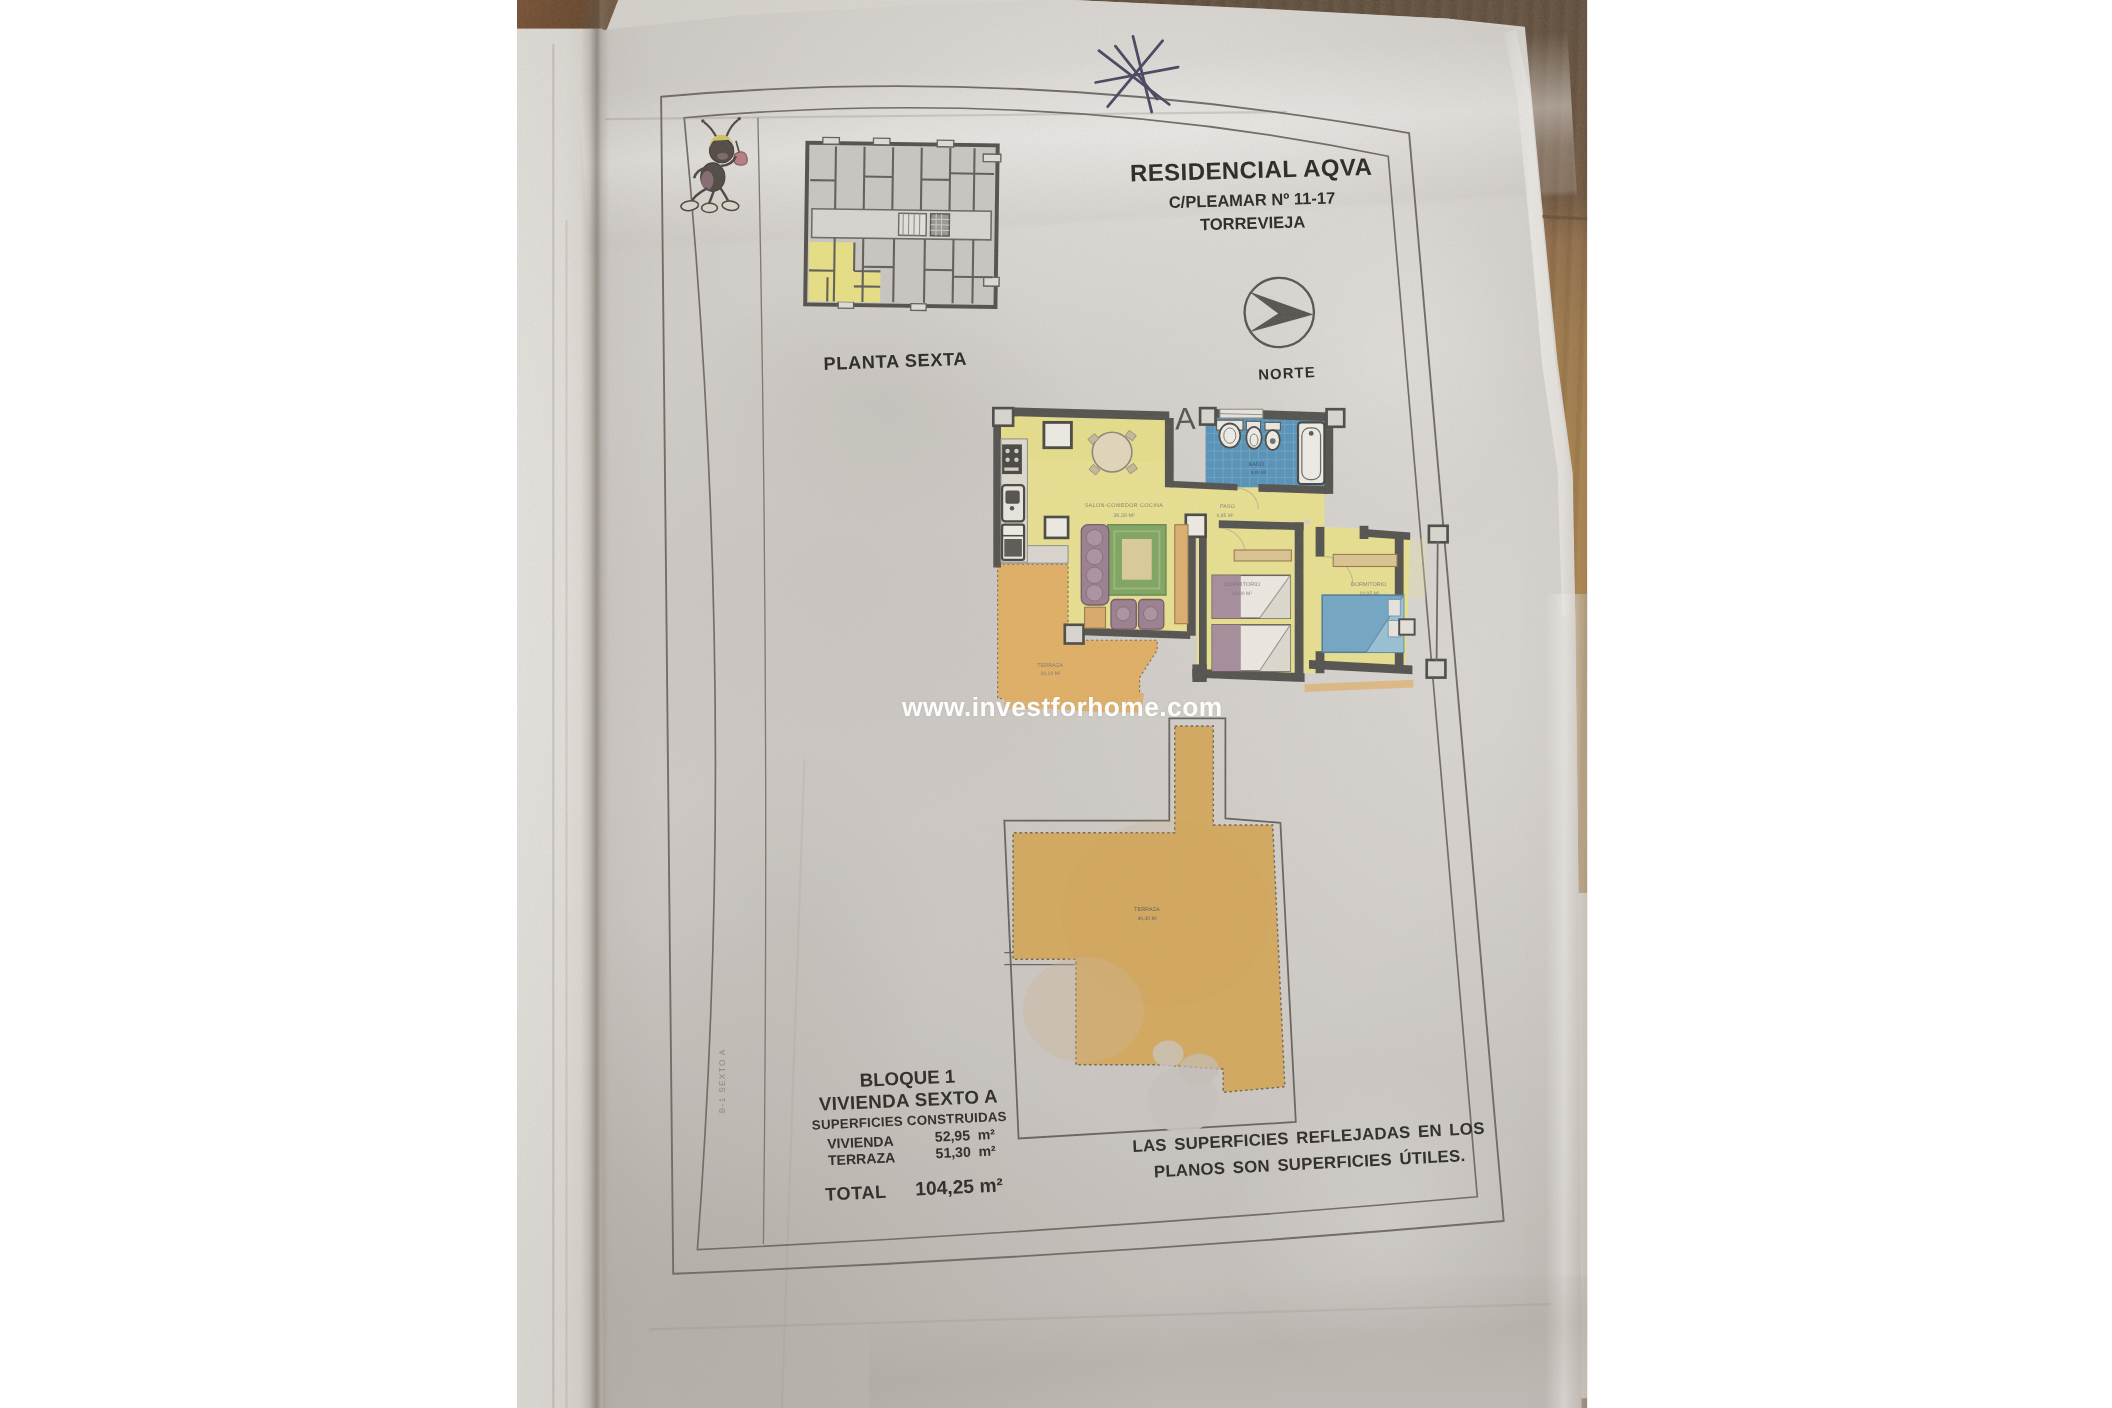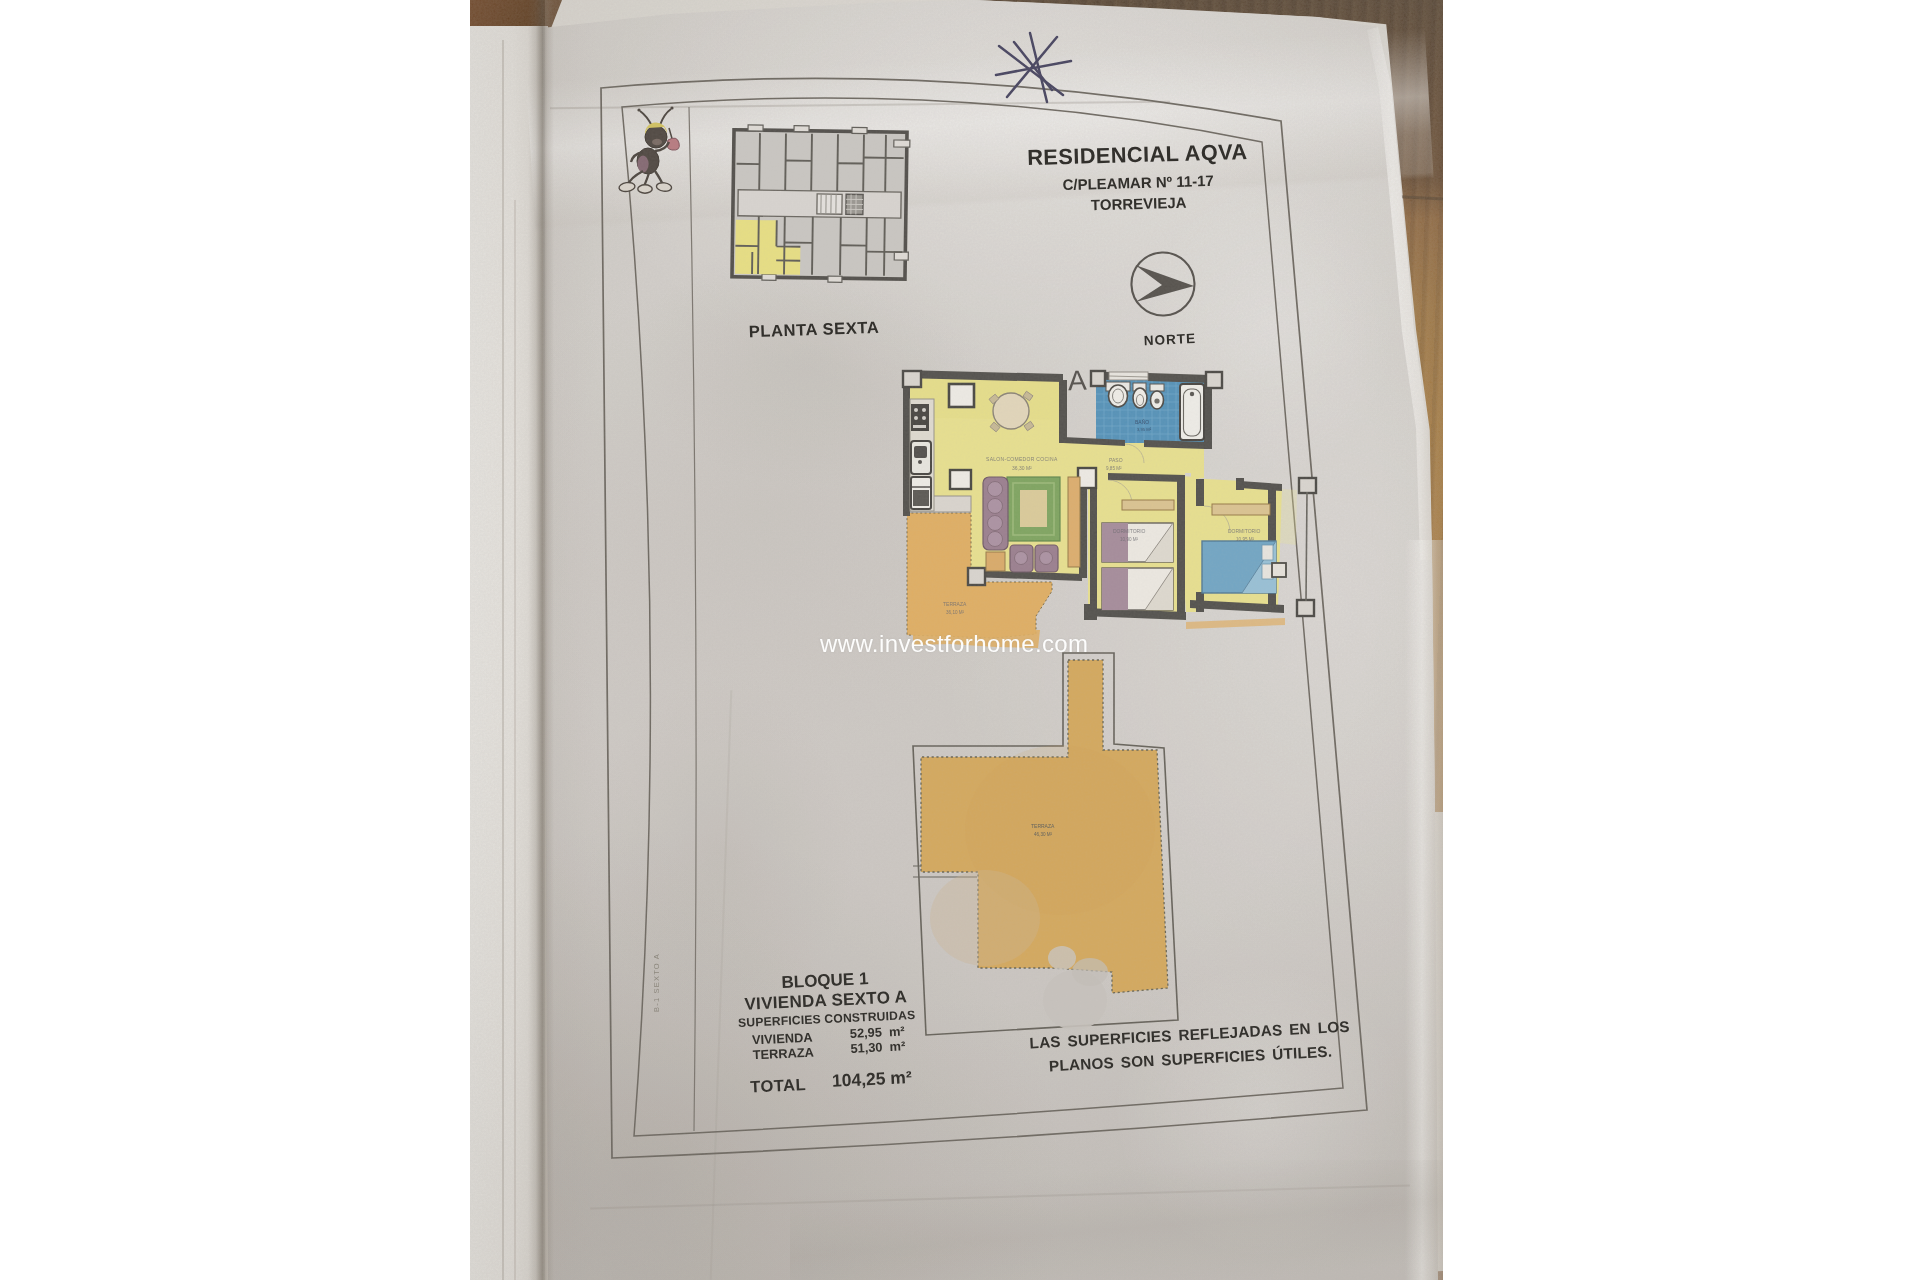--- a/index.html
+++ b/index.html
@@ -394,21 +394,21 @@
 
   <div style="font-size:15px;font-weight:bold;margin-top:6px;">C/PLEAMAR Nº 11-17</div>
 
   <div style="font-size:15px;font-weight:bold;margin-top:4px;">TORREVIEJA</div>
 </div>
 
 <div class="abs" style="left:744px;top:320px;width:140px;transform:rotate(-2deg);font-size:16.5px;font-weight:bold;letter-spacing:0.6px;color:#32302c;text-align:center;">PLANTA SEXTA</div>
 
 <div class="abs" style="left:1139px;top:332px;width:62px;transform:rotate(-2.5deg);font-size:13.5px;font-weight:bold;letter-spacing:1px;color:#32302c;text-align:center;">NORTE</div>
 
-<div class="abs" style="left:820px;top:630px;font-size:24px;font-weight:normal;letter-spacing:0.4px;color:rgba(255,255,255,0.96);text-shadow:0 0 2px rgba(150,148,142,0.3);">www.investforhome.com</div>
+<div class="abs" style="left:820px;top:630px;font-size:24px;font-weight:bold;letter-spacing:0.4px;color:rgba(255,255,255,0.96);text-shadow:0 0 2px rgba(150,148,142,0.3);">www.investforhome.com</div>
 
 <div class="abs" style="left:697px;top:971px;width:255px;transform:rotate(-2.6deg);color:#34322e;">
 
   <div class="abs" style="left:0;top:0;width:255px;text-align:center;font-size:17px;font-weight:bold;">BLOQUE 1</div>
 
   <div class="abs" style="left:0;top:20px;width:255px;text-align:center;font-size:17px;font-weight:bold;letter-spacing:0.3px;">VIVIENDA SEXTO A</div>
 
   <div class="abs" style="left:0;top:41px;width:255px;text-align:center;font-size:12.1px;font-weight:bold;letter-spacing:0.2px;">SUPERFICIES CONSTRUIDAS</div>
 
   <div class="abs" style="left:52px;top:58px;font-size:12.8px;font-weight:bold;">VIVIENDA</div>

